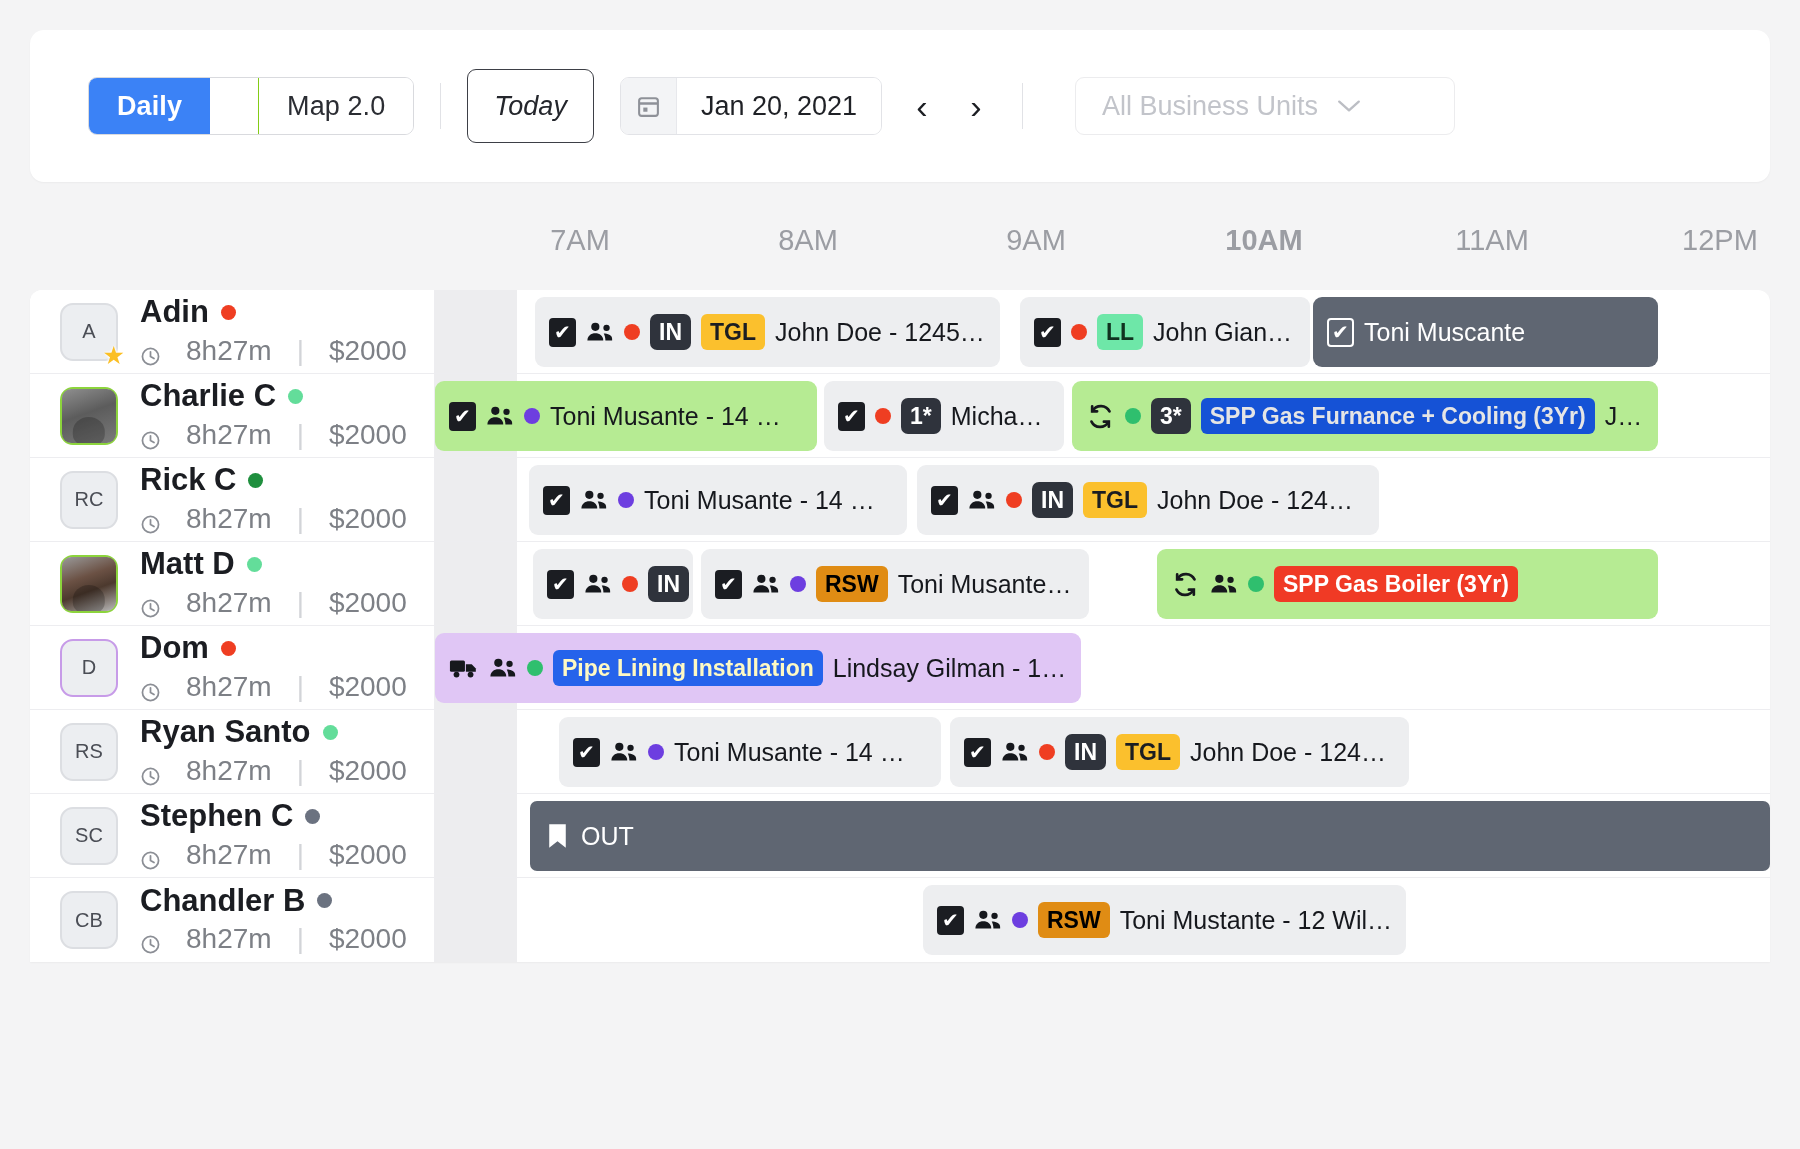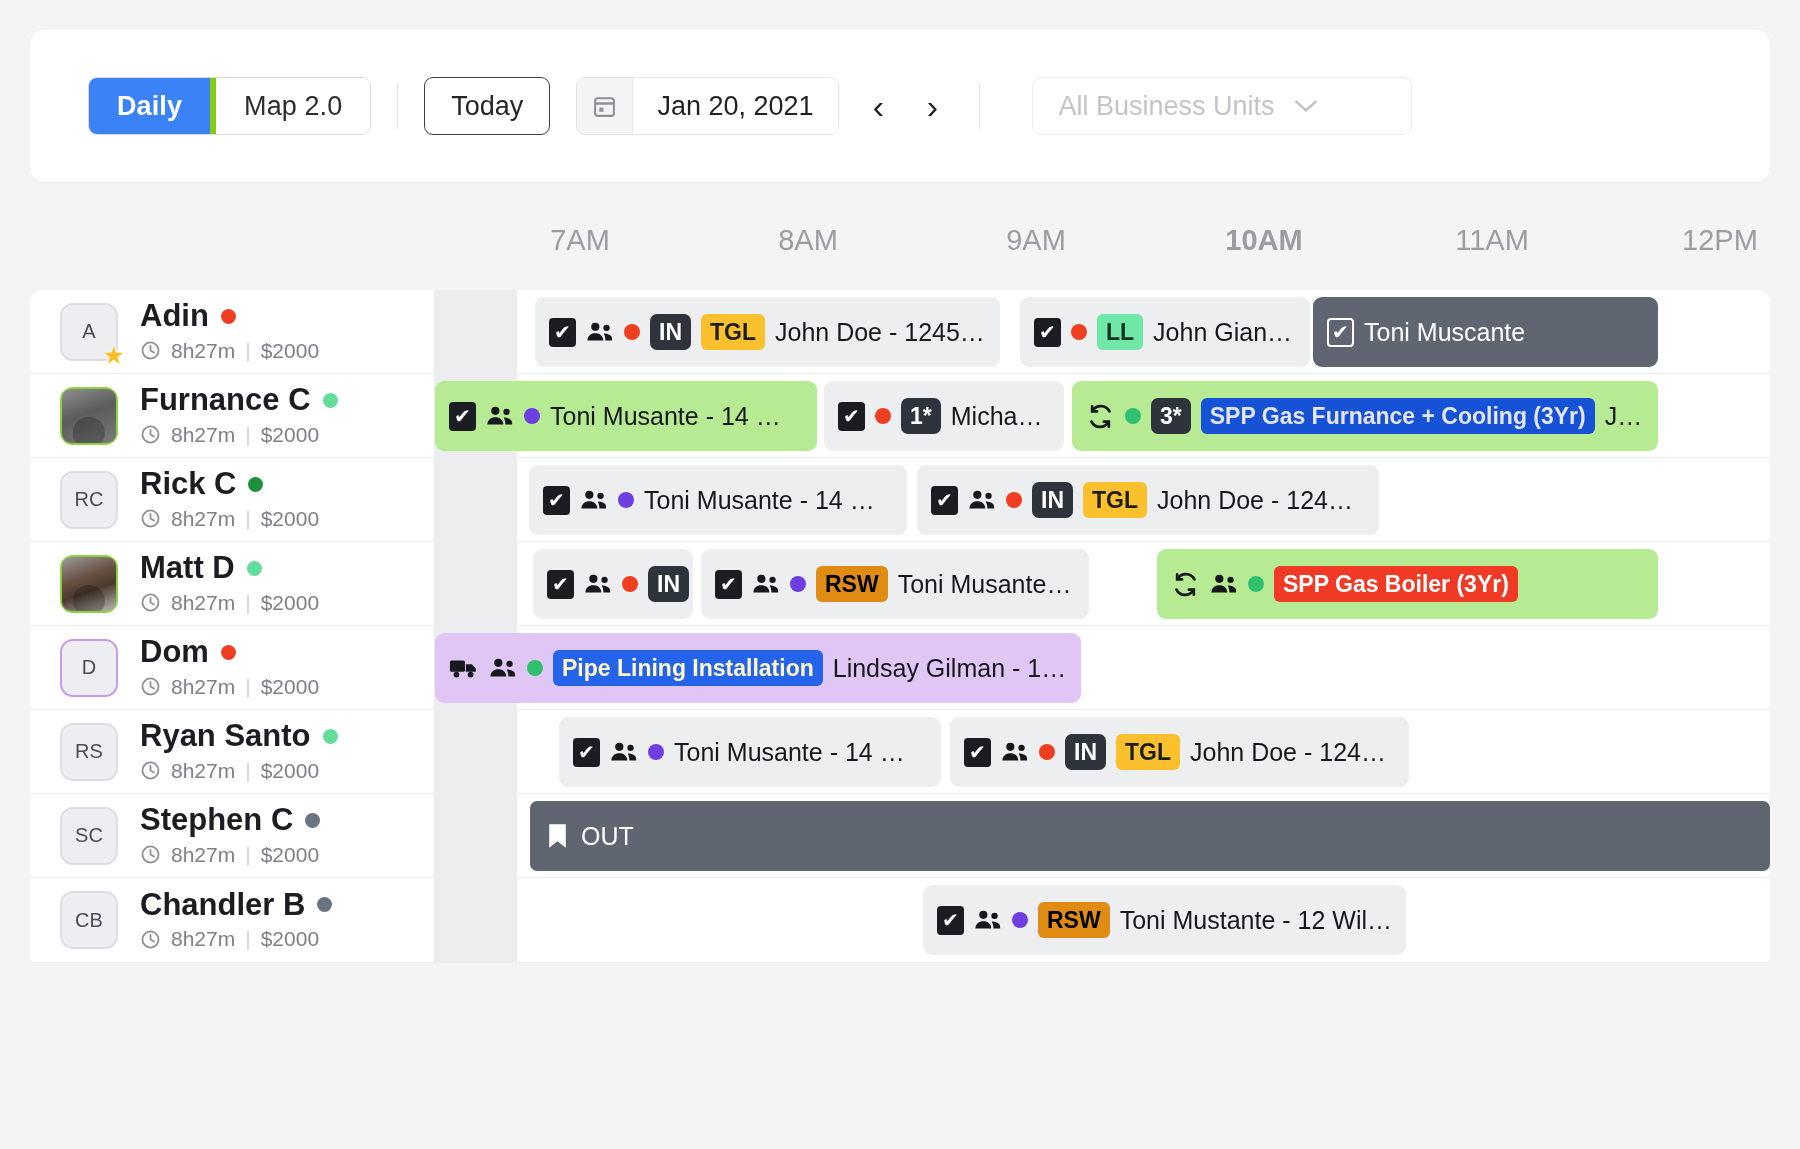--- a/index.html
+++ b/index.html
@@ -31,29 +31,29 @@
   .seg-btn {
     display: flex; align-items: center; justify-content: center;
     padding: 0 28px;
     font-size: 27px;
     color: #2b2d33;
     background: #ffffff;
     cursor: pointer;
     letter-spacing: .1px;
   }
   .seg-btn.active { background: #3b82f6; color: #ffffff; font-weight: 600; }
-  .seg-btn + .seg-btn { border-left: 6px solid #84cc16; }
+  .seg-btn + .seg-btn { border-left: 1px solid #84cc16; margin-left: 48px; }
 
   .vdiv { width: 1px; height: 46px; background: #e1e2e6; margin: 0 26px; }
 
   .today-btn {
-    height: 58px; padding: 0 26px;
+    height: 74px; padding: 0 26px;
     border: 1.6px solid #3d3f46; border-radius: 9px;
     background: #fff; color: #24262c; font-size: 27px;
-    display: flex; align-items: center; cursor: pointer;
+    display: flex; align-items: center; cursor: pointer; font-style: italic;
   }
 
   .date-box {
     display: flex; align-items: stretch;
     border: 1px solid #e2e3e7; border-radius: 9px;
     height: 58px; overflow: hidden; margin-left: 26px;
     background: #fff;
   }
   .date-icon {
     width: 56px; background: #f3f4f6;
@@ -139,22 +139,22 @@
     font-size: 25px; color: #fbbf24; line-height: 1;
     text-shadow: 0 0 3px #fff, 0 0 3px #fff;
   }
   .techinfo { margin-left: 22px; }
   .techname {
     font-size: 31px; font-weight: 600; color: #1b1d22;
     display: flex; align-items: center; gap: 12px; line-height: 1.05;
   }
   .dot { width: 15px; height: 15px; border-radius: 50%; flex: 0 0 15px; }
   .techmeta {
-    margin-top: 6px; font-size: 21px; color: #7d8086;
-    display: flex; align-items: center; gap: 10px;
+    margin-top: 6px; font-size: 28px; color: #7d8086;
+    display: flex; align-items: flex-end; gap: 25px;
   }
   .clock-ic { display:inline-flex; }
   .sep { color: #d2d4d8; }
 
   .lane { position: relative; flex: 1; }
   .lane .gutter {
     position: absolute; left: 0; top: 0; bottom: 0; width: 82px;
     background: #ededef;
   }
 
@@ -314,21 +314,21 @@
           </div>
         </div>
       </div>
       <div class="row">
         <div class="techcell">
           <div class="avatar green">
             <span class="photo"></span>
           </div>
           <div class="techinfo">
             <div class="techname">
-              <span>Furnance C</span>
+              <span>Charlie C</span>
               <span class="dot" style="background:#63dd9a"></span>
             </div>
             <div class="techmeta">
               <span class="clock-ic">
                 <svg width="21" height="21" viewBox="0 0 24 24" fill="none" stroke="#8b8e95" stroke-width="2">
                   <circle cx="12" cy="12" r="9.2"></circle>
                   <path d="M12 6.6V12l4 2.3" stroke-linecap="round"></path>
                 </svg>
               </span>
               <span>8h27m</span>

